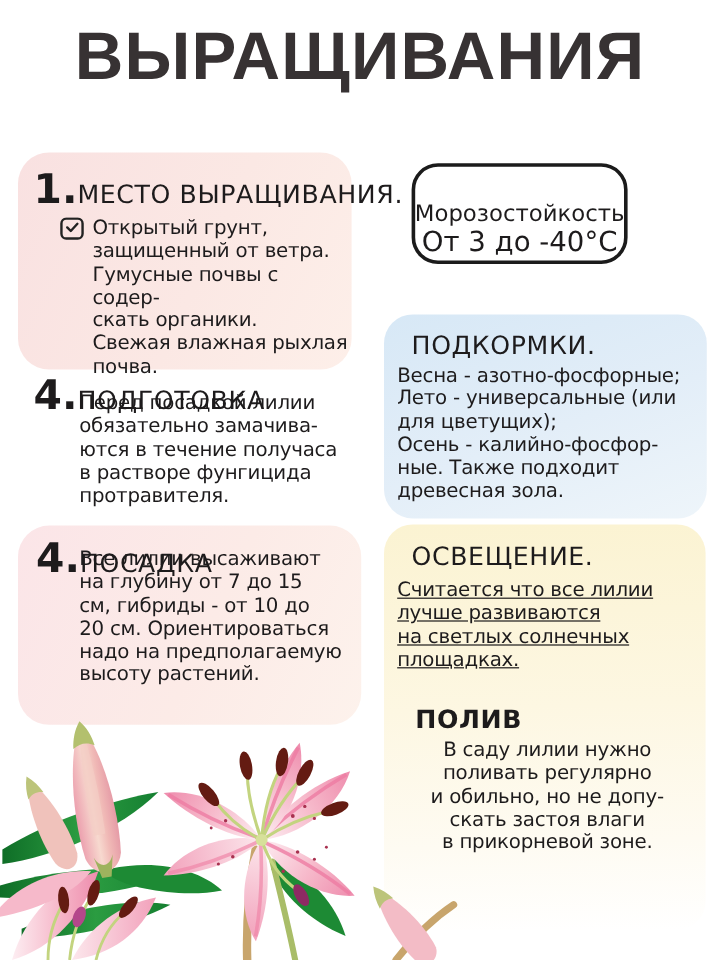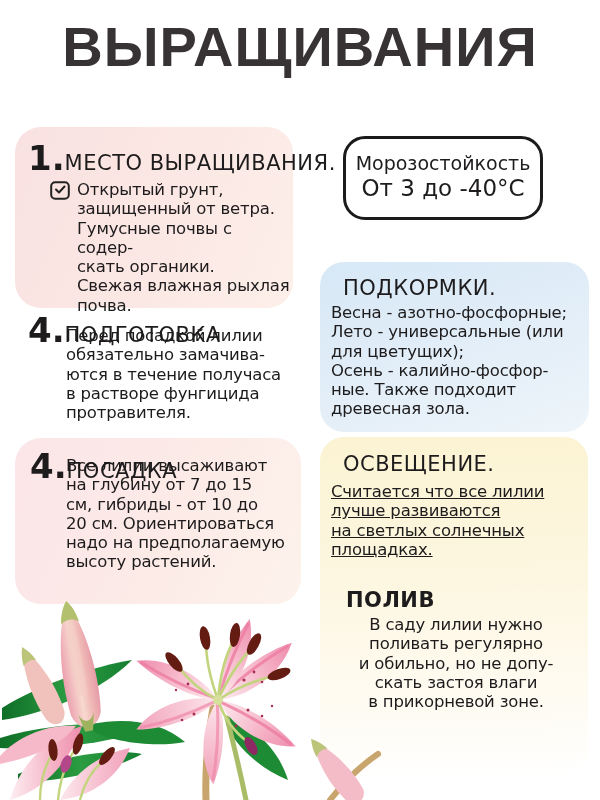--- a/index.html
+++ b/index.html
@@ -31,23 +31,23 @@
   }
   .card-feeding{
     left:320px;top:262px;width:269px;height:170px;border-radius:24px;
     background:linear-gradient(160deg,var(--blue1,#d7e8f6) 0%,#e3eef8 55%,#eef5fa 100%);
   }
   .card-sun{
     left:320px;top:437px;width:268px;height:338px;border-radius:24px;
     background:linear-gradient(178deg,var(--yellow1,#fbf3d2) 0%,#fdf7e2 45%,#fefbf2 78%,rgba(255,255,255,0) 100%);
   }
   .card-frost{
-    left:343px;top:136px;width:200px;height:84px;border-radius:22px;
+    left:343px;top:136px;width:180px;height:84px;border-radius:22px;
     background:#ffffff;border:3px solid #1b1b1b;
-    display:flex;flex-direction:column;align-items:center;justify-content:center;
+    display:flex;flex-direction:column;align-items:center;justify-content:flex-end;
   }
   .frost-line1{font-size:19px;line-height:1.15;}
   .frost-line2{font-size:23px;line-height:1.2;}
   .frost-line3{font-size:13px;line-height:1.4;}
 
   .sec-head{display:flex;align-items:baseline;white-space:nowrap;}
   .sec-num{font-size:34px;font-weight:700;letter-spacing:0;}
   .sec-title{font-size:21px;letter-spacing:0.5px;}
 
   .head-loc{position:absolute;left:28px;top:138px;}

